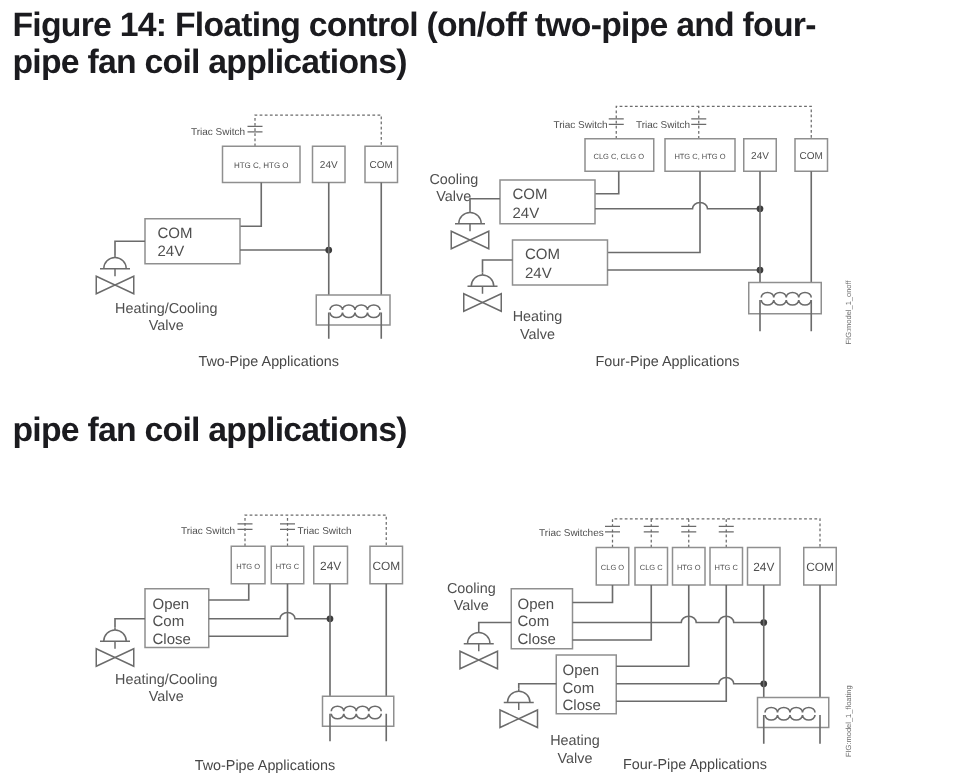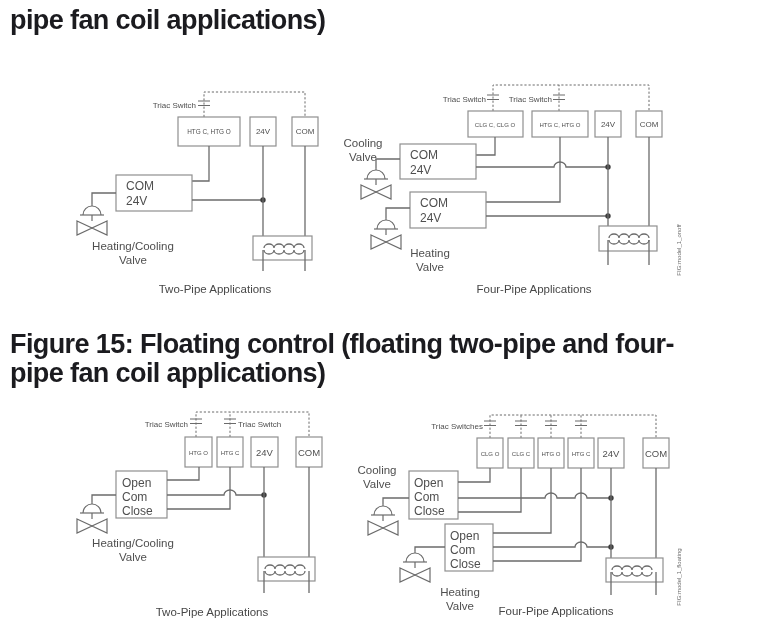--- a/index.html
+++ b/index.html
@@ -37,20 +37,21 @@
         <path d="M-12,11 H12"></path>
         <path d="M-9,11 A9,9 0 0 1 9,11"></path>
         <path d="M0,11 V17"></path>
         <path d="M-15,17 L0,24 L-15,31 Z" fill="#ffffff"></path>
         <path d="M15,17 L0,24 L15,31 Z" fill="#ffffff"></path>
       </g>
     </defs>
   </svg>
 
   <div class="fig-title" style="top:6px;">
+    <div>Figure 14: Floating control (on/off two-pipe and four-</div>
     <div>pipe fan coil applications)</div>
   </div>
 
   <svg style="top:78px;" width="768" height="228" viewBox="0 78 768 228">
 
     <g>
       <path class="dash" d="M204,117 V92 H305 V117"></path>
       <path class="tick" d="M198,101 H210 M198,105.5 H210"></path>
       <text class="t-triac" x="196" y="108" text-anchor="end">Triac Switch</text>
 
@@ -129,21 +130,20 @@
         <path class="wire" d="M609,238 a5,4 0 0 1 10,0 a5,4 0 0 1 10,0 a5,4 0 0 1 10,0 a5,4 0 0 1 10,0"></path>
         <path class="wire" d="M609,240 a5,4 0 0 0 10,0 a5,4 0 0 0 10,0 a5,4 0 0 0 10,0 a5,4 0 0 0 10,0"></path>
         <path class="wire" d="M608,240 V265 M649,240 V265"></path>
       </g>
       <text class="t-cap" x="534" y="293">Four-Pipe Applications</text>
       <text class="t-tag" transform="translate(681,250) rotate(-90)">FIG:model_1_onoff</text>
     </g>
   </svg>
 
   <div class="fig-title" style="top:330px;">
-    <div>Figure 15: Floating control (floating two-pipe and four-</div>
     <div>pipe fan coil applications)</div>
   </div>
 
   <svg style="top:398px;" width="768" height="227" viewBox="0 398 768 227">
 
     <g>
       <path class="dash" d="M196,437 V412 H309 V437 M230,437 V412"></path>
       <path class="tick" d="M190,419 H202 M190,423.5 H202 M224,419 H236 M224,423.5 H236"></path>
       <text class="t-triac" x="188" y="427" text-anchor="end">Triac Switch</text>
       <text class="t-triac" x="238" y="427">Triac Switch</text>

